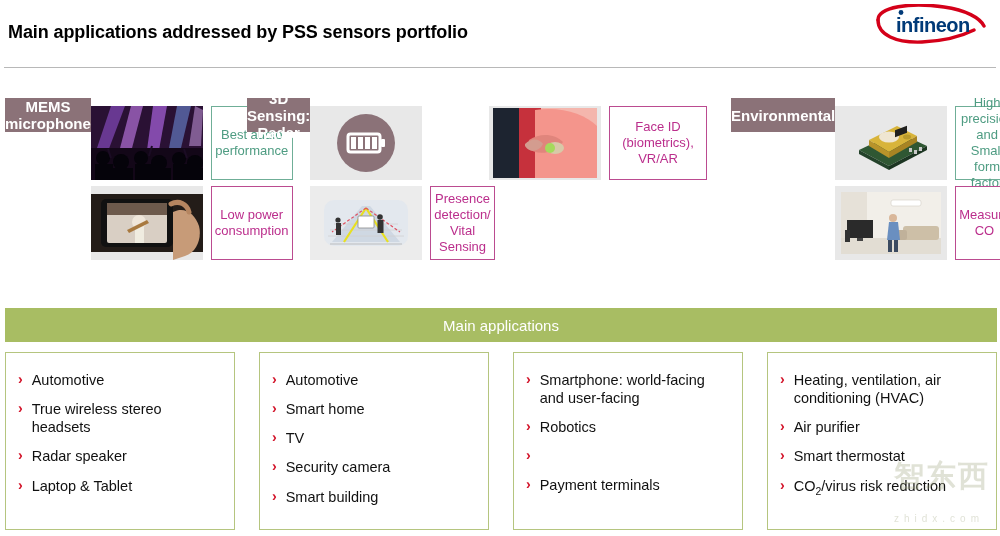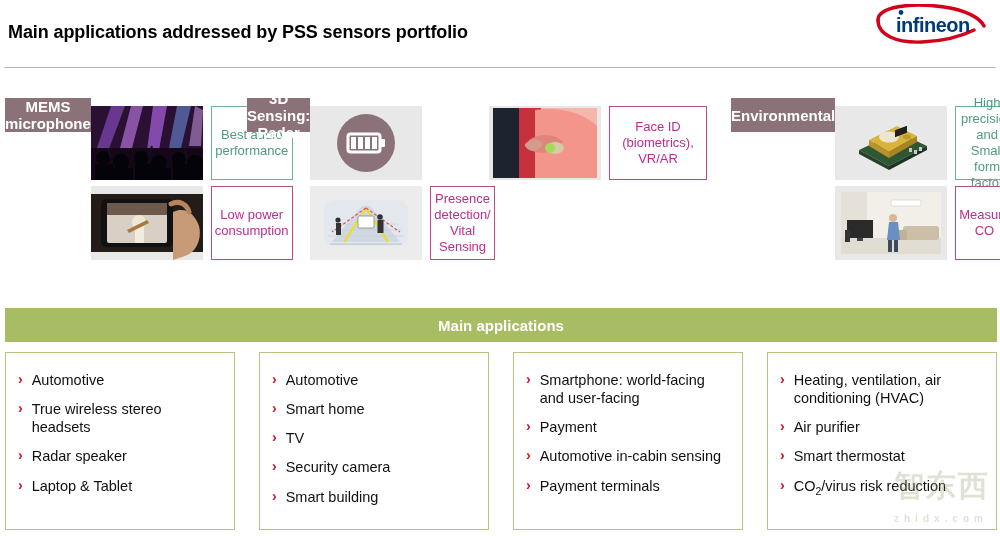--- a/index.html
+++ b/index.html
@@ -58,21 +58,21 @@
     padding: 2px 3px;
   }
   .benefit.green { border: 1.6px solid #6fae97; color: #4e9c82; }
   .benefit.magenta { border: 1.6px solid #bb4b90; color: #bb2e8c; }
 
   
   .main-bar {
     position: absolute; left: 5px; top: 308px;
     width: 992px; height: 34px;
     background: #a8bd63; color: #fff;
-    font-weight: bold; font-size: 15px;
+    font-weight: normal; font-size: 15px;
     display: flex; align-items: center; justify-content: center;
   }
 
   
   .bullets-row {
     position: absolute; left: 5px; top: 352px;
     width: 992px; height: 178px;
     display: flex; gap: 24px;
   }
   .bullet-box {
@@ -88,21 +88,21 @@
   .chev { color: #d3152b; font-weight: bold; font-size: 14px; line-height: 1.25; flex: none; }
   sub { font-size: 0.72em; }
 
   
   .watermark {
     position: absolute; right: 10px; bottom: 12px;
     pointer-events: none;
     opacity: 0.30;
   }
   .wm-cn { font-size: 30px; font-weight: bold; color: #9aa07a; letter-spacing: 2px; }
-  .wm-en { font-size: 10px; color: #9aa07a; letter-spacing: 5px; margin-top: 6px; font-weight: bold; }
+  .wm-en { font-size: 10px; color: #9aa07a; letter-spacing: 5px; margin-top: 16px; }
 </style>
 </head>
 <body>
 
 <div class="slide">
 
   <div class="logo">
     <svg viewBox="0 0 116 40" width="116" height="40">
       <path d="M8 16 C8 3, 40 -2, 74 3 C96 6, 110 14, 114 22" fill="none" stroke="#d40019" stroke-width="3.4" stroke-linecap="round"></path>
       <path d="M8 16 C8 31, 26 39, 52 38 C74 37, 92 32, 104 26" fill="none" stroke="#d40019" stroke-width="3.4" stroke-linecap="round"></path>
@@ -343,25 +343,24 @@
       </div>
     </div>
 
     <div class="bullet-box">
       <div class="bullet-item">
         <span class="chev">›</span>
         <span>Smartphone: world-facing and user-facing</span>
       </div>
       <div class="bullet-item">
         <span class="chev">›</span>
-        <span>Payment</span>
-      </div>
-      <div class="bullet-item">
-        <span class="chev">›</span>
-        <span>Automotive in-cabin sensing</span>
+        <span>Robotics</span>
+      </div>
+      <div class="bullet-item">
+        <span class="chev">›</span>
       </div>
       <div class="bullet-item">
         <span class="chev">›</span>
         <span>Payment terminals</span>
       </div>
     </div>
 
     <div class="bullet-box">
       <div class="bullet-item">
         <span class="chev">›</span>

